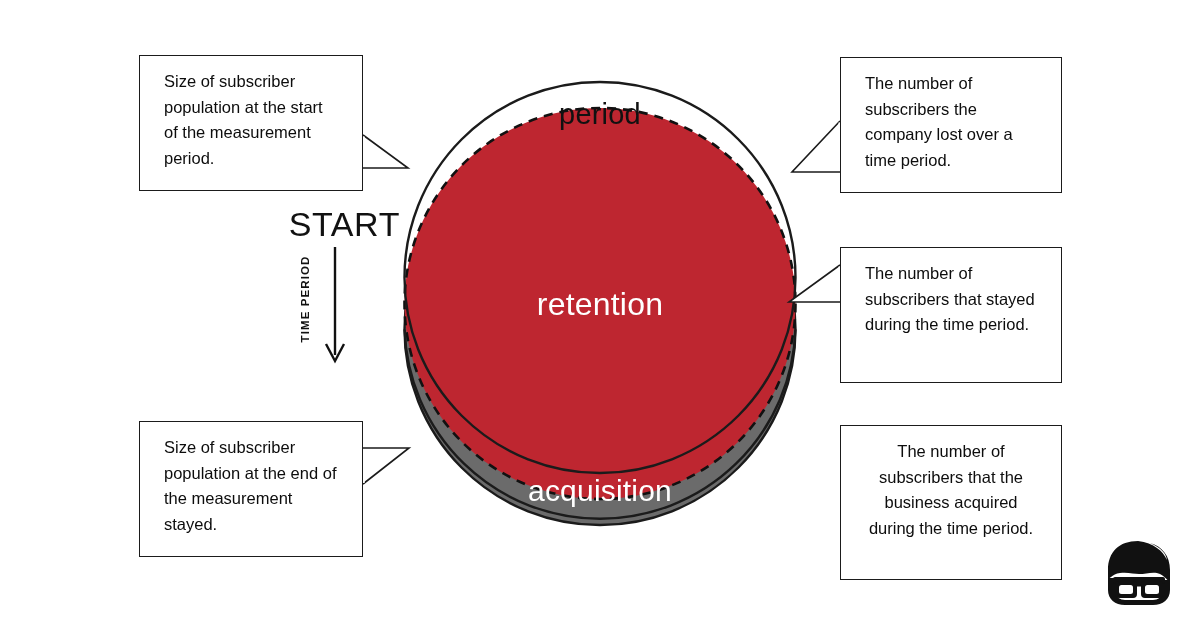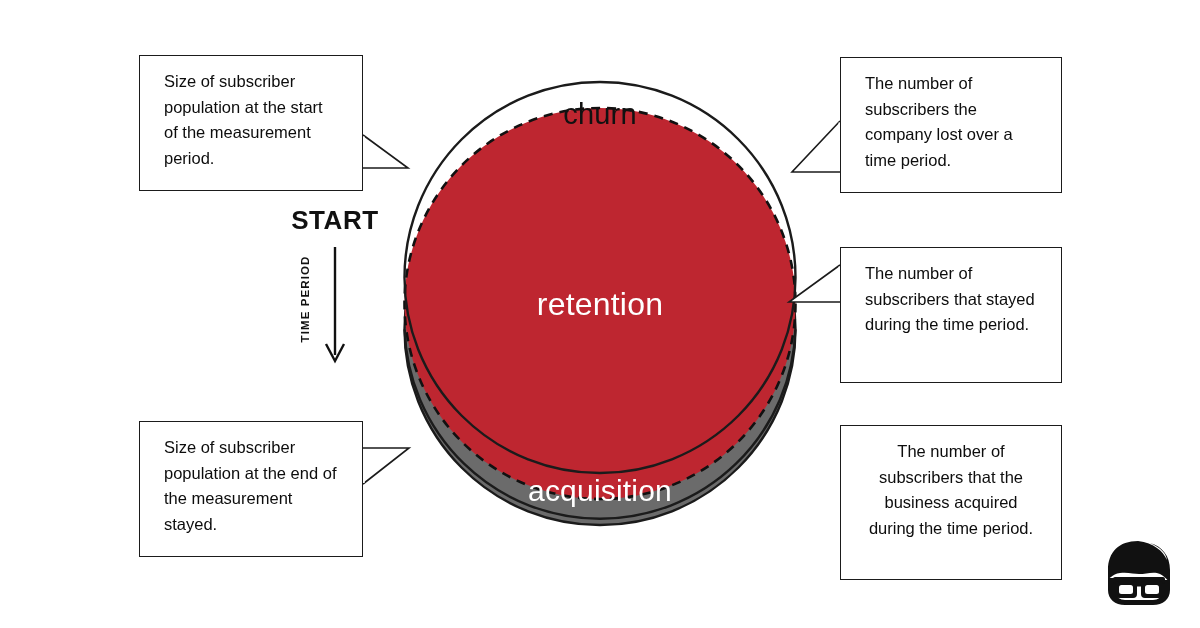--- a/index.html
+++ b/index.html
@@ -86,23 +86,23 @@
 
   
   #timeline {
     position: absolute;
     left: 270px; top: 205px;
     width: 130px; height: 205px;
   }
   .time-cap {
     position: absolute;
     left: 0; width: 130px;
-    text-align: center;
-    font-size: 26px;
-    font-weight: 700;
+    text-align: right;
+    font-size: 34px;
+    font-weight: 400;
     letter-spacing: 0.6px;
     color: #111111;
     font-family: "Liberation Sans", sans-serif;
   }
   #time-start { top: 0px; }
   #time-end   { top: 167px; }
 
   #time-axis {
     position: absolute;
     left: 0; top: 38px;
@@ -149,21 +149,21 @@
       <rect x="380" y="60" width="440" height="270" fill="#FFFFFF"></rect>
     </g>
 
     <circle cx="600" cy="303.5" r="195.5" fill="#BE2630" stroke="#111111" stroke-width="2.6" stroke-dasharray="9 7"></circle>
 
     <circle cx="600" cy="277.5" r="195.5" fill="none" stroke="#1B1B1B" stroke-width="2.4"></circle>
 
     <path d="M 404.6 329.5 A 195.5 195.5 0 0 0 795.4 329.5" fill="none" stroke="#1B1B1B" stroke-width="2.4"></path>
   </svg>
 
-  <div class="circle-label" id="label-churn">churn</div>
+  <div class="circle-label" id="label-churn">period</div>
   <div class="circle-label" id="label-retention">retention</div>
   <div class="circle-label" id="label-acquisition">acquisition</div>
 
   <div id="timeline">
     <div class="time-cap" id="time-start">START</div>
     <svg id="time-axis" viewBox="0 0 130 130">
       <line x1="65" y1="4" x2="65" y2="112" stroke="#111111" stroke-width="2.4"></line>
       <polyline points="56,101 65,118 74,101" fill="none" stroke="#111111" stroke-width="2.4"></polyline>
     </svg>
     <div id="time-period-label">TIME PERIOD</div>

